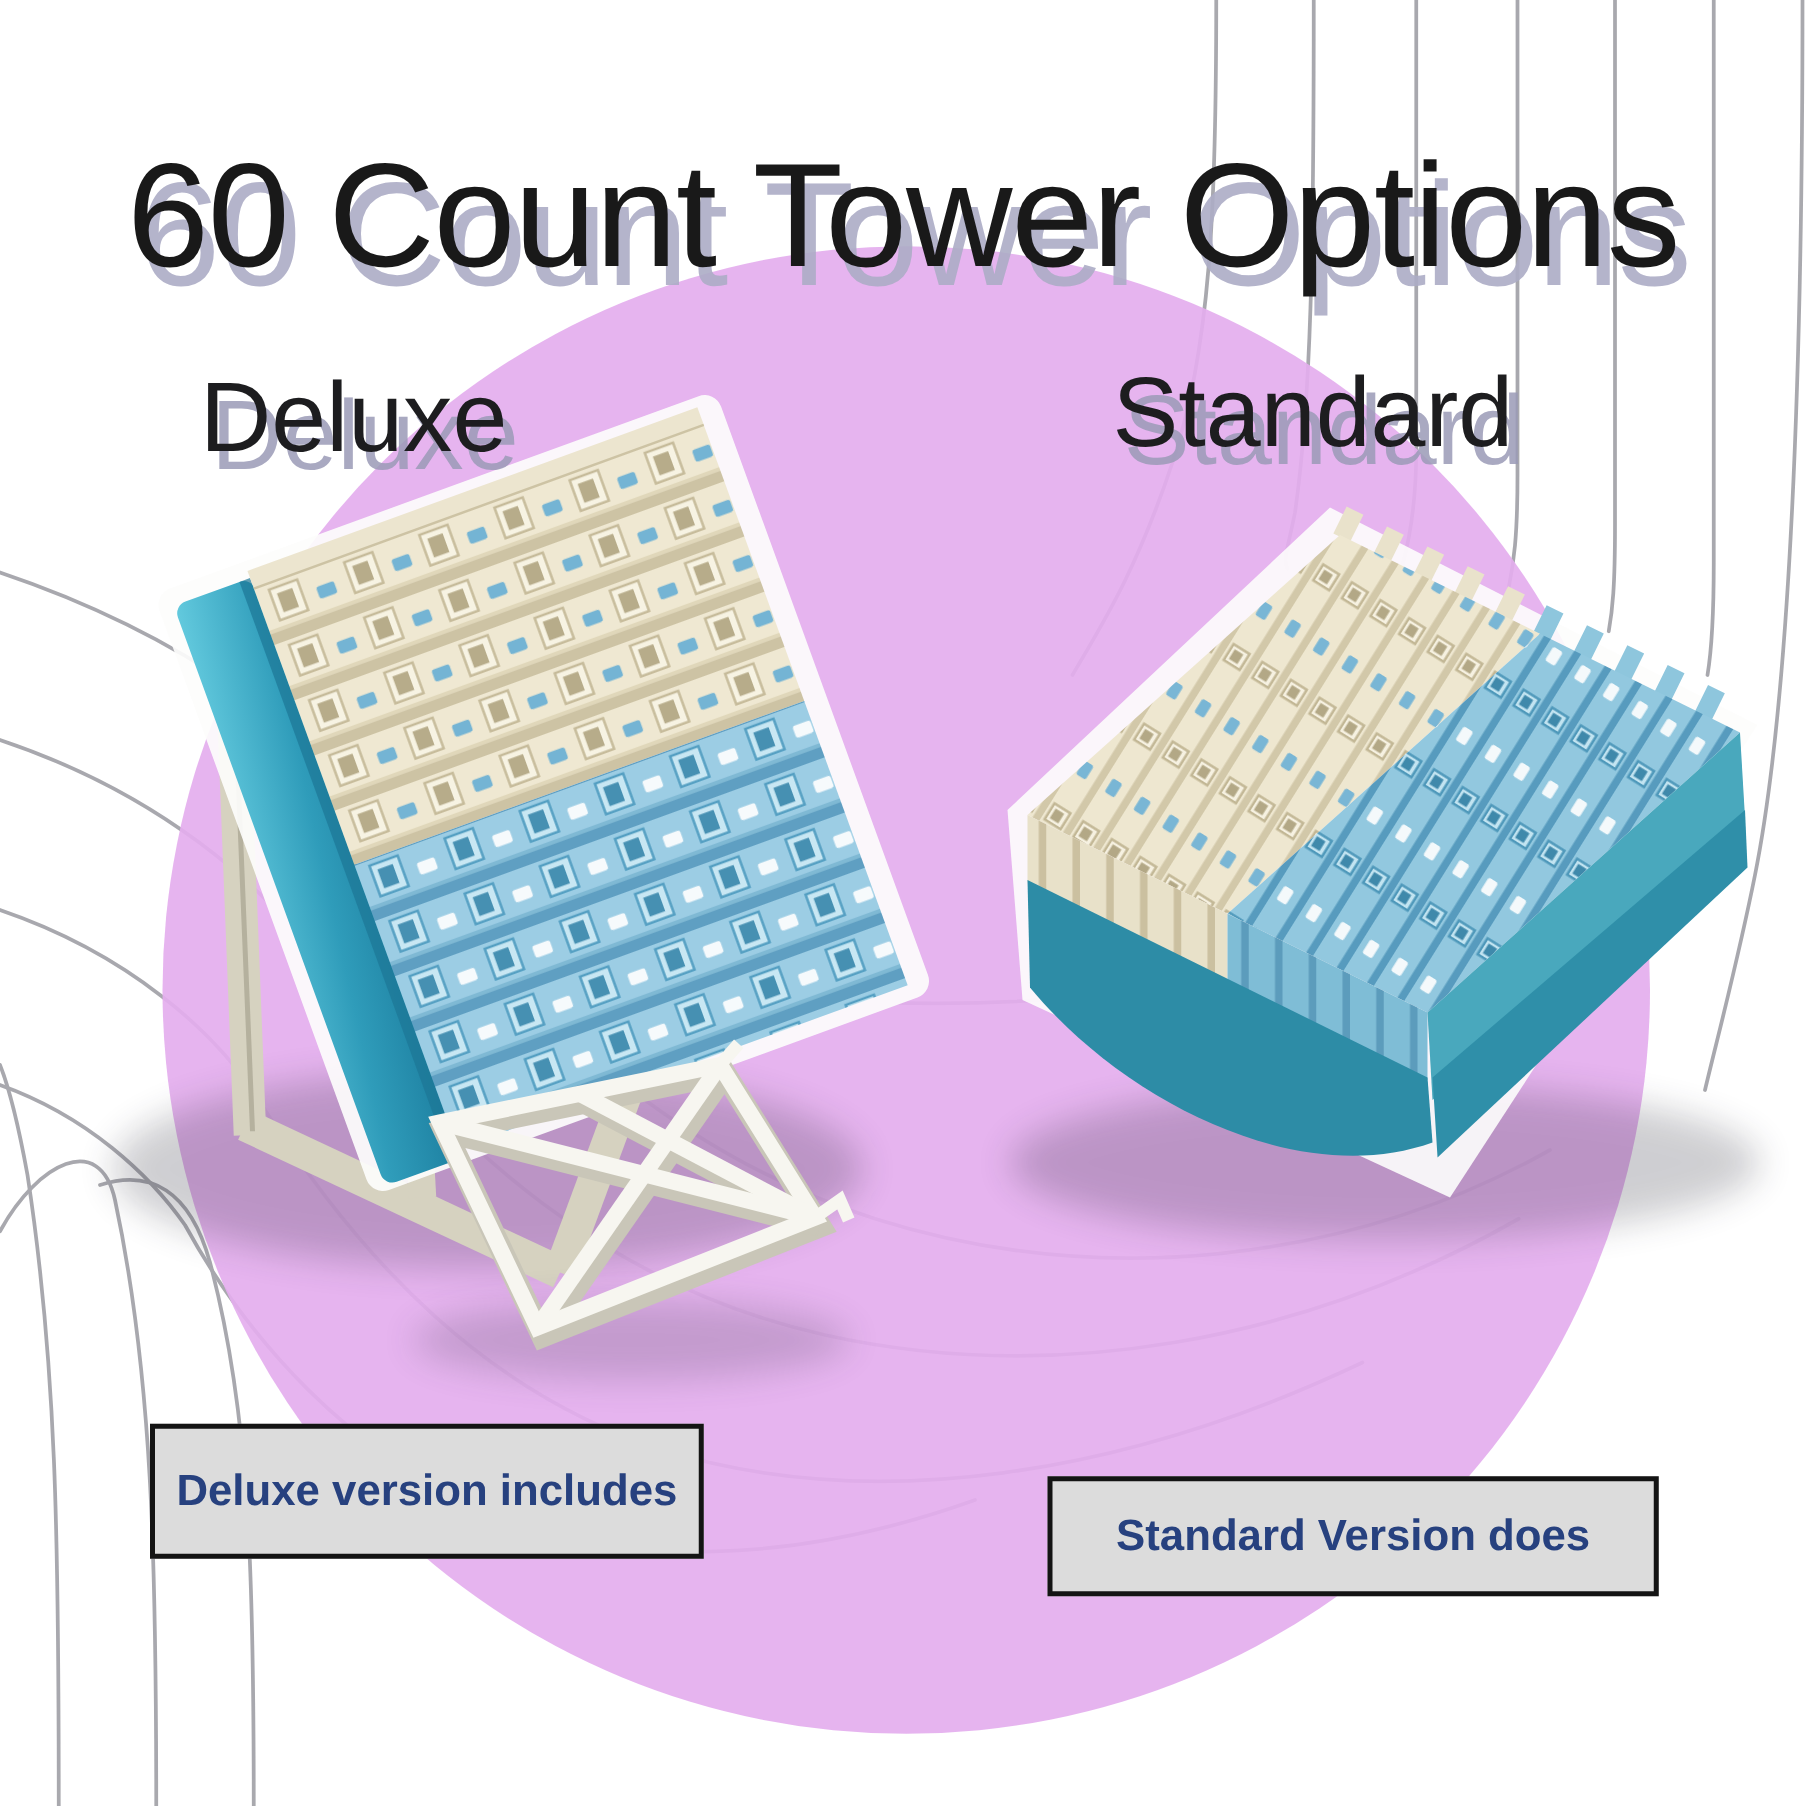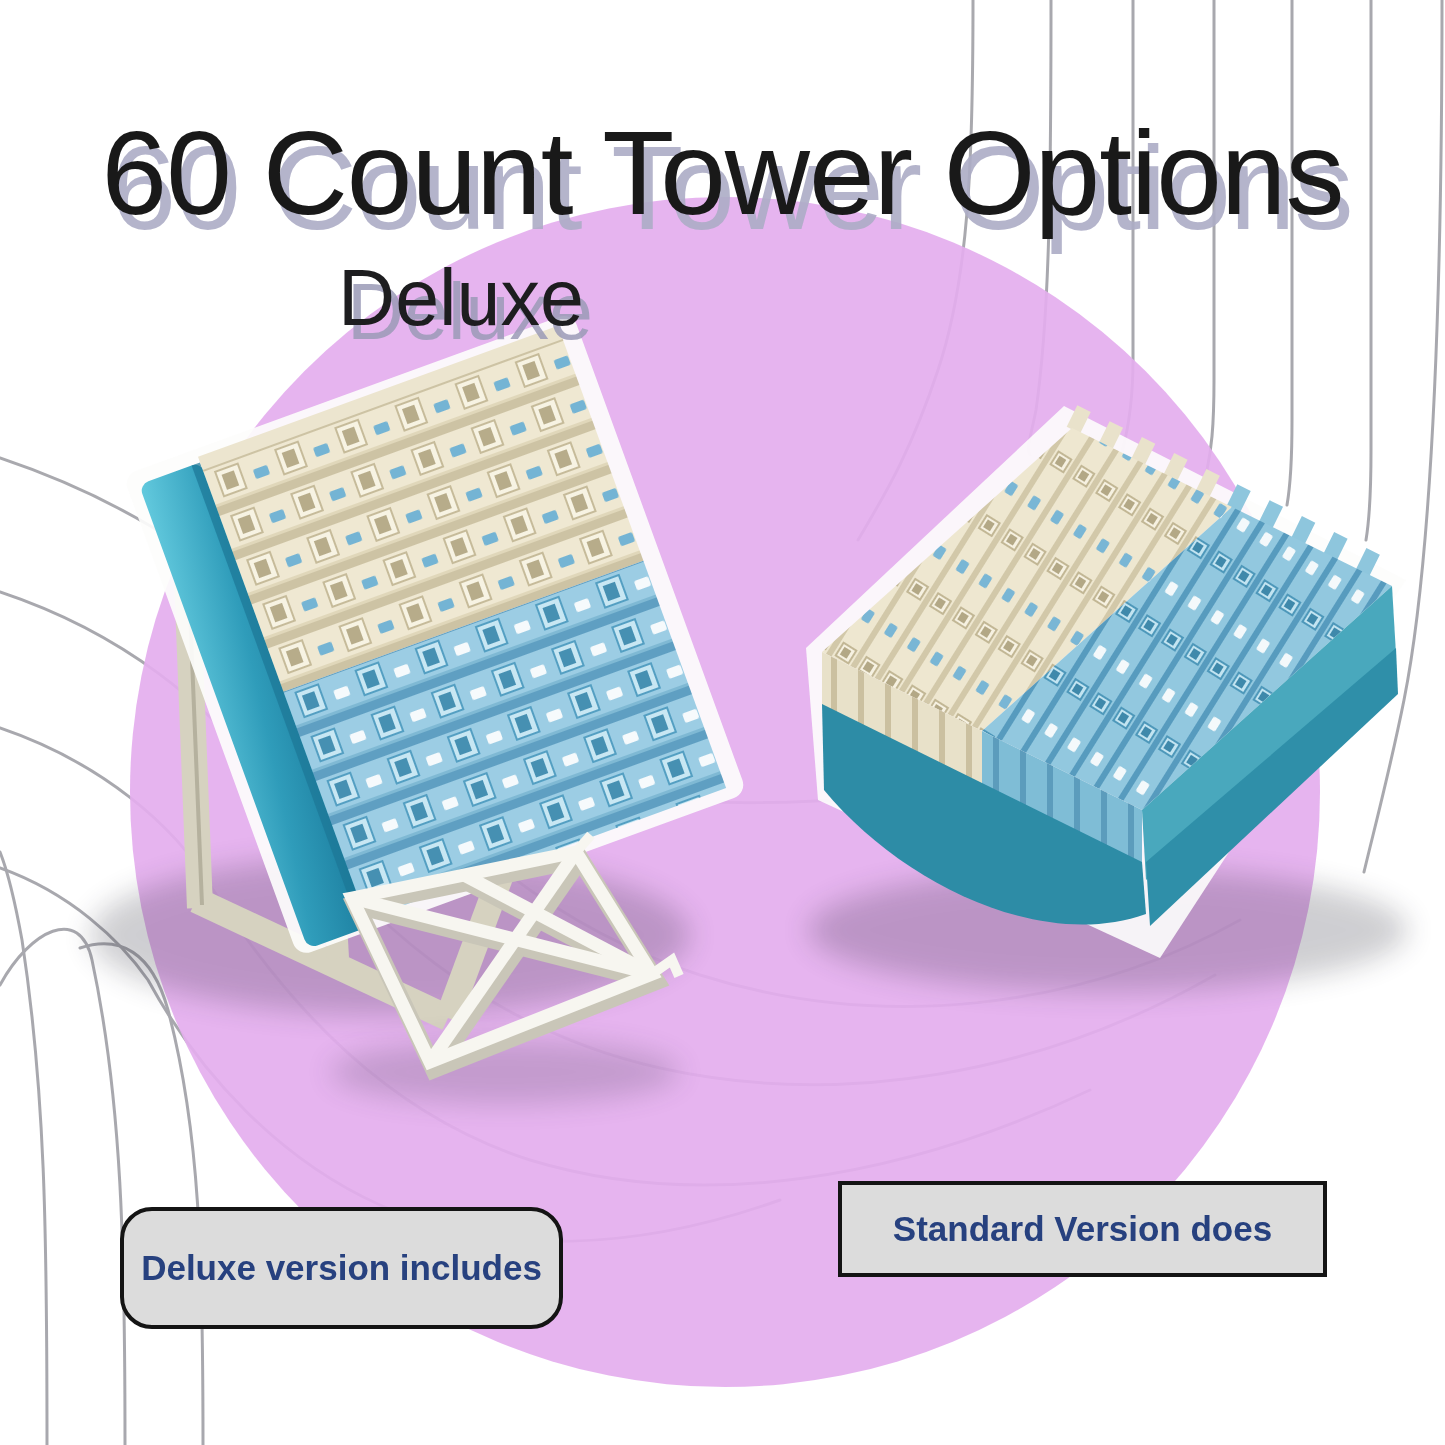--- a/index.html
+++ b/index.html
@@ -17,44 +17,45 @@
     text-align:center;
     font-size:118px;
     font-weight:400;
     letter-spacing:-1px;
     color:#191919;
     white-space:nowrap;
     text-shadow:9px 15px 0 rgba(172,172,197,0.9);
   }
   .variant-label{
     position:absolute;
-    text-align:right;
+    text-align:left;
     font-size:79px;
     font-weight:400;
     color:#1d1d1f;
     text-shadow:9px 14px 0 rgba(154,154,182,0.85);
     white-space:nowrap;
+    margin-top:36px;
   }
   .variant-label.deluxe{left:160px;top:252px;width:424px;}
   .variant-label.standard{left:890px;top:248px;width:432px;}
   .note-box{
     position:absolute;
     background:#dcdcdc;
     border:4px solid #141414;
     box-sizing:border-box;
     display:flex;flex-direction:column;
     align-items:center;justify-content:center;
     color:#27417f;
     font-weight:700;
     font-size:35px;
     line-height:48px;
     text-align:center;
     white-space:nowrap;
   }
-  .note-box.left{left:120px;top:1207px;width:443px;height:122px;border-radius:32px;}
+  .note-box.left{left:120px;top:1139px;width:443px;height:108px;}
   .note-box.right{left:838px;top:1181px;width:489px;height:96px;}
 </style>
 </head>
 <body>
 
 <div class="stage">
 
   <svg class="scene" viewBox="0 0 1445 1445" aria-hidden="true">
     <defs>
       <filter id="soft" x="-60%" y="-60%" width="220%" height="220%">
@@ -190,20 +191,21 @@
 
       <path d="M822,704 L1142,862 L1146,914 C1040,952 900,882 824,790 Z" fill="#2d8ca6"></path>
       <polygon points="1142,810 1392,586 1396,654 1146,880" fill="#49a8bd"></polygon>
       <polygon points="1146,862 1396,648 1398,694 1150,926" fill="#2f8fa9"></polygon>
     </g>
   </svg>
 
   <h1 class="page-title">60 Count Tower Options</h1>
 
   <div class="variant-label deluxe">Deluxe</div>
+  <div class="variant-label standard">Standard</div>
 
   <div class="note-box left">
     <span>Deluxe version includes</span>
   </div>
   <div class="note-box right">
     <span>Standard Version does</span>
   </div>
 
 </div>
 

